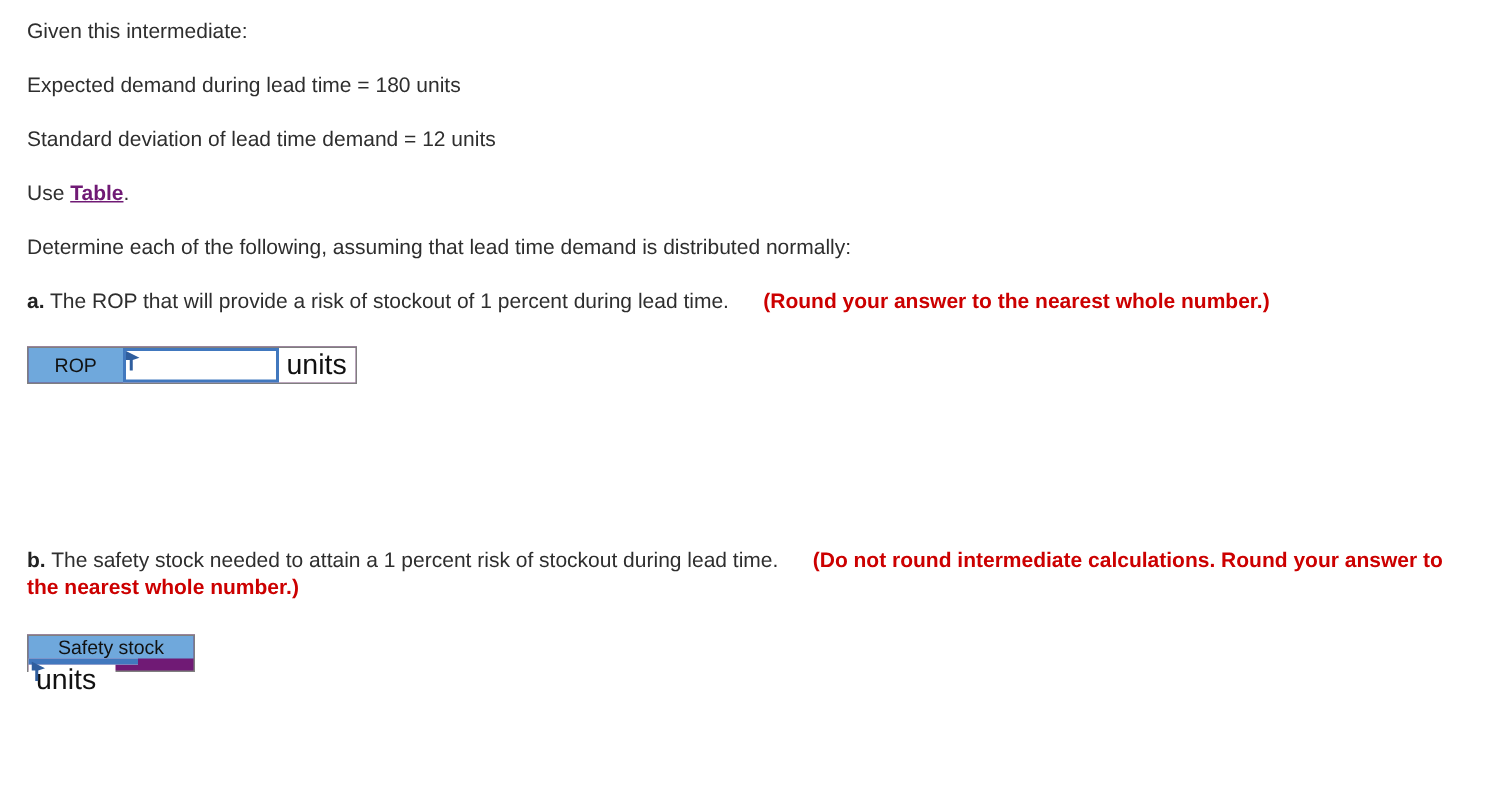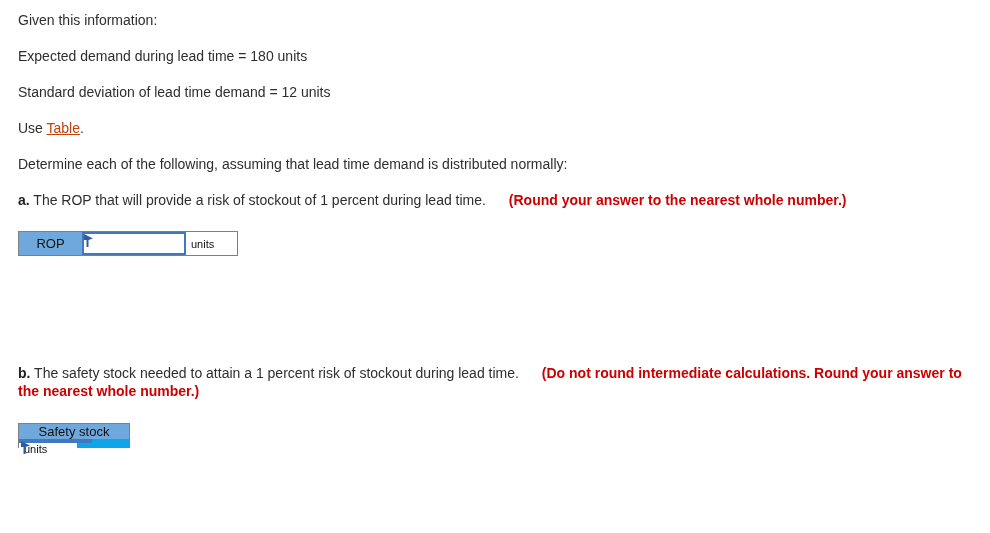--- a/index.html
+++ b/index.html
@@ -15,31 +15,32 @@
   .page { padding: 11px 18px; }
   p {
     margin: 0 0 18px 0;
     font-size: 14px;
     line-height: 18px;
     max-width: 950px;
   }
   .bold { font-weight: bold; color: #222222; }
   .red-bold { font-weight: bold; color: #cc0000; padding-left: 19px; }
   a.table-link {
-    color: #c2410c;
+    color: #701a75;
     text-decoration: underline;
     cursor: pointer;
+    font-weight: bold;
   }
   
   .answer-table {
     display: flex;
     width: max-content;
     height: 25px;
     border: 1px solid #7f7f7f;
-    background: #0ea5e9;
+    background: #701a75;
   }
   .answer-table.table-a { margin-top: 22px; }
   .answer-table.table-b { margin-top: 23px; flex-direction: column; }
   .para-b { margin-top: 108px; }
   .label-cell {
     background: #6fa8dc;
     color: #111111;
     font-size: 13px;
     display: flex;
     align-items: center;
@@ -66,37 +67,37 @@
     font-size: 13px;
     font-family: "Liberation Sans", "DejaVu Sans", sans-serif;
     background: transparent;
   }
   .marker {
     position: absolute;
     top: 0; left: 0;
     pointer-events: none;
   }
   .units-cell {
-    font-size: 11px;
+    font-size: 19px;
     color: #111111;
     display: flex;
     align-items: center;
     padding-left: 5px;
     height: 100%;
     background: #ffffff;
   }
   .table-a .units-cell { width: 51px; }
   .table-b .units-cell { width: 58px; }
 </style>
 </head>
 <body>
 
 <div class="page">
 
-  <p>Given this information:</p>
+  <p>Given this intermediate:</p>
 
   <p>Expected demand during lead time = 180 units</p>
 
   <p>Standard deviation of lead time demand = 12 units</p>
 
   <p><span>Use </span><a class="table-link">Table</a><span>.</span></p>
 
   <p>Determine each of the following, assuming that lead time demand is distributed normally:</p>
 
   <p><span class="bold">a.</span><span> The ROP that will provide a risk of stockout of 1 percent during lead time. </span><span class="red-bold">(Round your answer to the nearest whole number.)</span></p>

